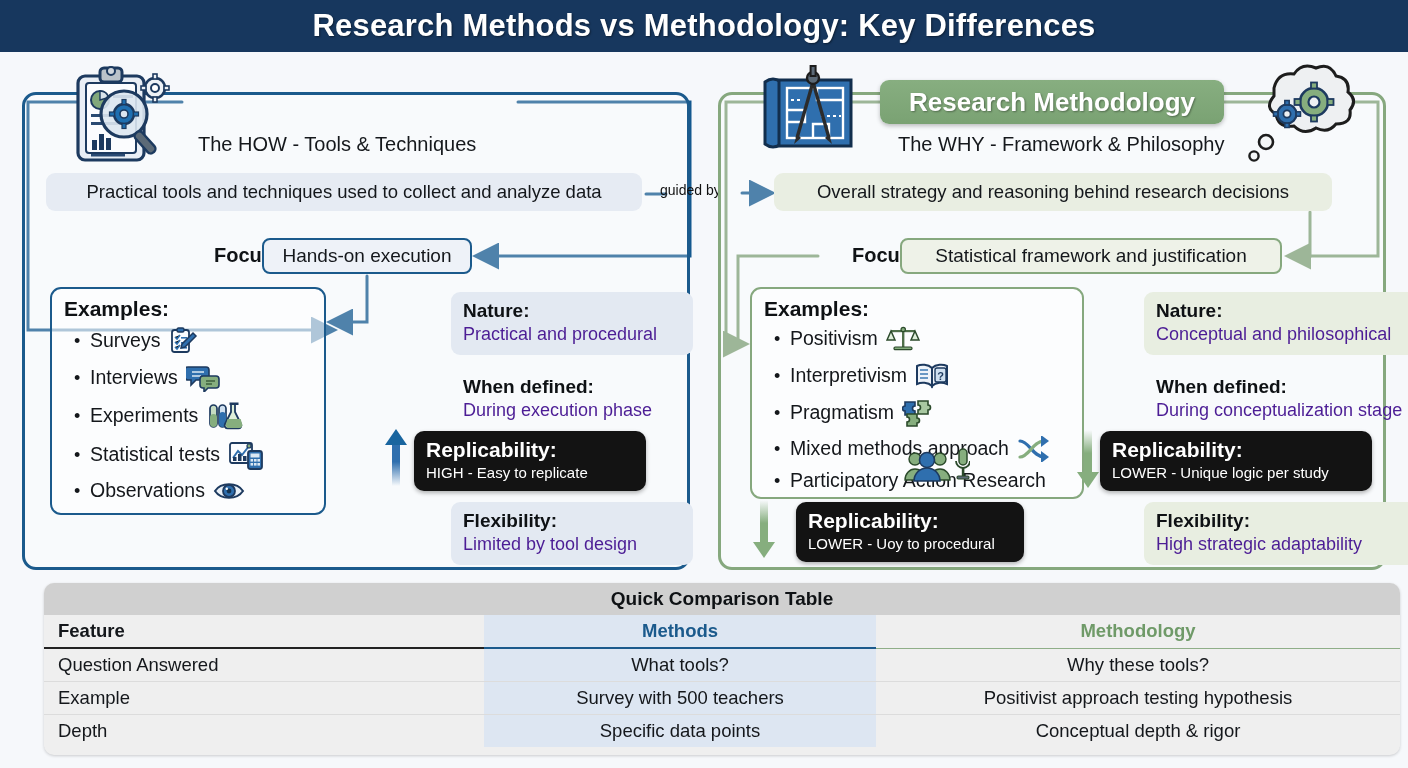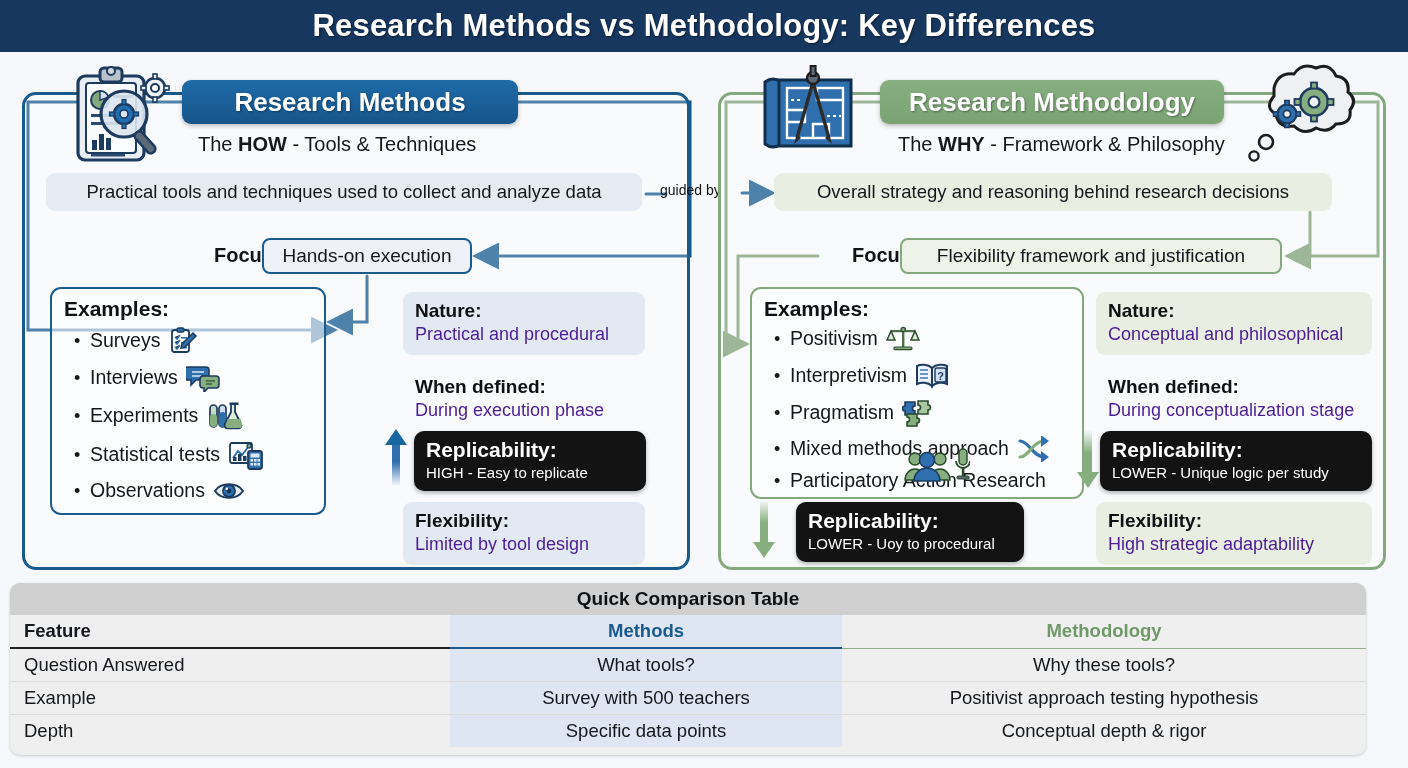--- a/index.html
+++ b/index.html
@@ -37,21 +37,21 @@
     color: #fff; font-size: 26px; font-weight: bold;
     text-shadow: 1px 1px 2px rgba(0,0,0,.35);
     box-shadow: 0 2px 4px rgba(0,0,0,.25);
   }
   .badge-methods { left: 182px; top: 80px; width: 336px; height: 44px;
                    background: linear-gradient(180deg,#1e6ba8 0%,#17558a 100%); }
   .badge-method  { left: 880px; top: 80px; width: 344px; height: 44px;
                    background: linear-gradient(180deg,#87ae80 0%,#7aa273 100%); }
 
   .subtitle { position: absolute; font-size: 20px; color: #15181c; white-space: nowrap; }
-  .subtitle b { font-weight: bold; }
+  .subtitle b { font-weight: normal; }
   .sub-left  { left: 198px; top: 133px; }
   .sub-right { left: 898px; top: 133px; }
 
   
   .descbar {
     position: absolute; height: 38px; border-radius: 9px;
     display: flex; align-items: center; justify-content: center;
     font-size: 18.5px; color: #14171b; padding: 0 12px; white-space: nowrap;
   }
   .desc-left  { left: 46px;  top: 173px; width: 596px; background: #e6ebf3; }
@@ -86,39 +86,39 @@
   .ex-list { position: absolute; left: 22px; top: 38px; list-style: none; }
   .ex-list li {
     font-size: 19.5px; color: #14171b; line-height: 1.0;
     margin-bottom: 9px; white-space: nowrap; display: flex; align-items: center;
   }
   .ex-list li .dot { display:inline-block; width: 16px; font-size: 18px; }
   .ex-list li .ico { margin-left: 8px; display: inline-flex; align-items: center; }
 
   
   .attr {
-    position: absolute; border-radius: 9px; padding: 7px 12px 9px 12px;
+    position: absolute; border-radius: 9px; padding: 7px 12px 9px 12px; margin-left: 48px;
   }
   .attr .k { font-size: 19px; font-weight: bold; color: #0e1114; display: block; line-height: 1.25; }
   .attr .v { font-size: 18px; color: #4c1d95; display: block; line-height: 1.3; white-space: nowrap; }
   .attr.shaded-l { background: #e3e9f2; }
   .attr.shaded-r { background: #e8eee1; }
   .attr.plain { background: transparent; }
 
   
   .pill {
     position: absolute; background: #131313; border-radius: 10px;
     padding: 6px 12px 8px 12px; box-shadow: 0 2px 4px rgba(0,0,0,.3);
   }
   .pill .k { display: block; color: #fff; font-size: 21px; font-weight: bold; line-height: 1.25; }
   .pill .v { display: block; color: #fff; font-size: 15px; line-height: 1.3; white-space: nowrap; }
 
   
   .table-wrap {
-    position: absolute; left: 10px; top: 583px; width: 1356px; height: 172px;
+    position: absolute; left: 44px; top: 583px; width: 1356px; height: 172px;
     border-radius: 10px; overflow: hidden; background: #efefef;
     box-shadow: 0 1px 3px rgba(0,0,0,.18);
   }
   .table-title {
     height: 32px; background: #d0d0d0; display: flex; align-items: center; justify-content: center;
     font-size: 19px; font-weight: bold; color: #0e1114;
   }
   table { width: 100%; border-collapse: collapse; table-layout: fixed; }
   th, td { font-size: 18.5px; color: #14171b; padding: 5px 14px; height: 32px; }
   th.c-feat, td.c-feat { width: 440px; text-align: left; }
@@ -209,23 +209,20 @@
       <circle r="4" fill="#fff" stroke="#1d3a5f" stroke-width="2"></circle>
       <g fill="#eef2f6" stroke="#1d3a5f" stroke-width="1.6">
         <rect x="-2" y="-14" width="4" height="5"></rect>
           <rect x="-2" y="9" width="4" height="5"></rect>
         <rect x="-14" y="-2" width="5" height="4"></rect>
           <rect x="9" y="-2" width="5" height="4"></rect>
       </g>
     </g>
   </svg>
 
-  <div class="badge badge-methods">
-    <span>Research Methods</span>
-  </div>
 
   <div class="subtitle sub-left">
     <span>The </span><b>HOW</b><span> - Tools &amp; Techniques</span>
   </div>
 
   <div class="descbar desc-left">Practical tools and techniques used to collect and analyze data</div>
 
   <div class="guided">guided by</div>
 
   <div class="focus-label focus-lab-l">Focus:</div>
@@ -413,21 +410,21 @@
     <span>Research Methodology</span>
   </div>
 
   <div class="subtitle sub-right">
     <span>The </span><b>WHY</b><span> - Framework &amp; Philosophy</span>
   </div>
 
   <div class="descbar desc-right">Overall strategy and reasoning behind research decisions</div>
 
   <div class="focus-label focus-lab-r">Focus:</div>
-  <div class="focus-box focus-box-r">Flexibility framework and justification</div>
+  <div class="focus-box focus-box-r">Statistical framework and justification</div>
 
   <div class="examples ex-right">
     <div class="ex-title">Examples:</div>
     <ul class="ex-list" style="top:36px;">
       <li>
           <span class="dot">•</span>
         <span>Positivism</span>
         <span class="ico">
           <svg width="34" height="28" viewBox="0 0 34 28">
             <rect x="16" y="4" width="2.4" height="18" fill="#4f6f4a"></rect>

